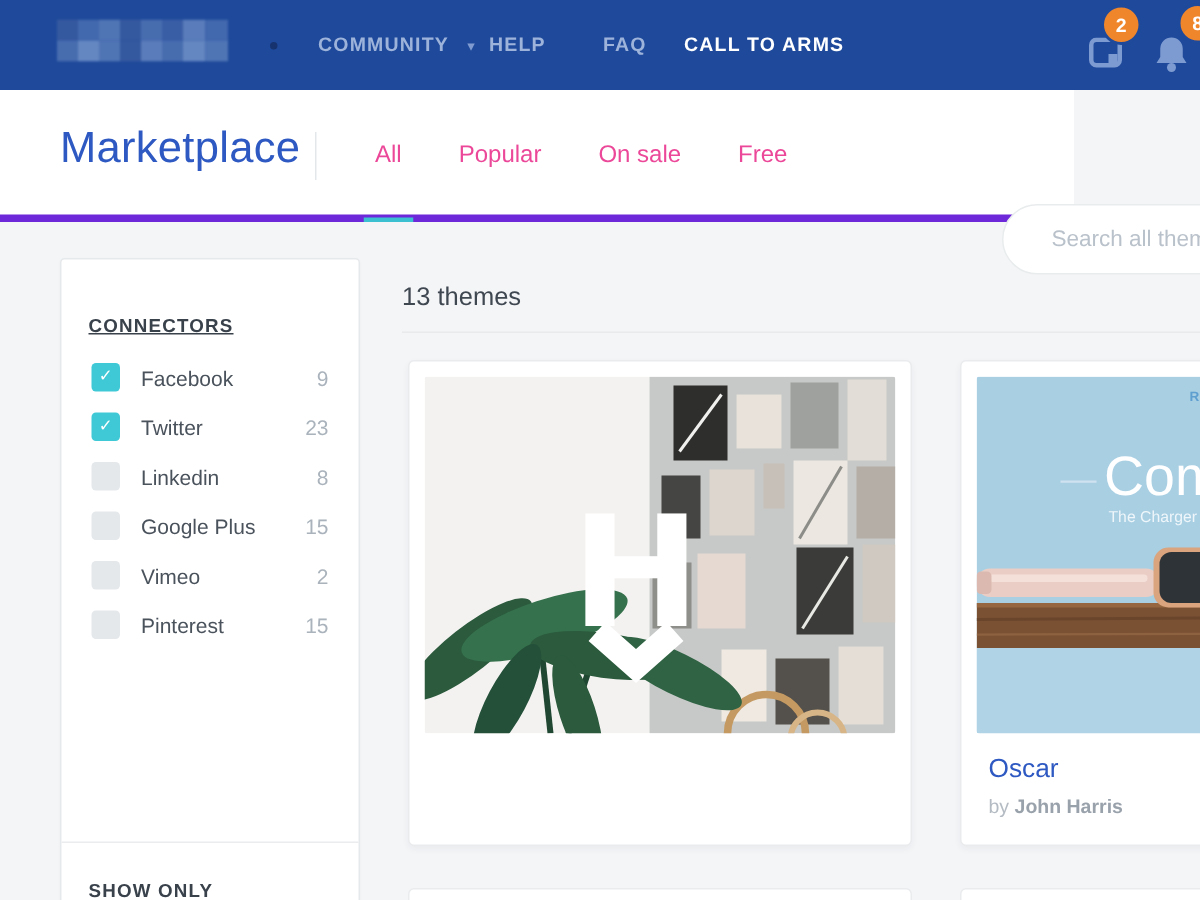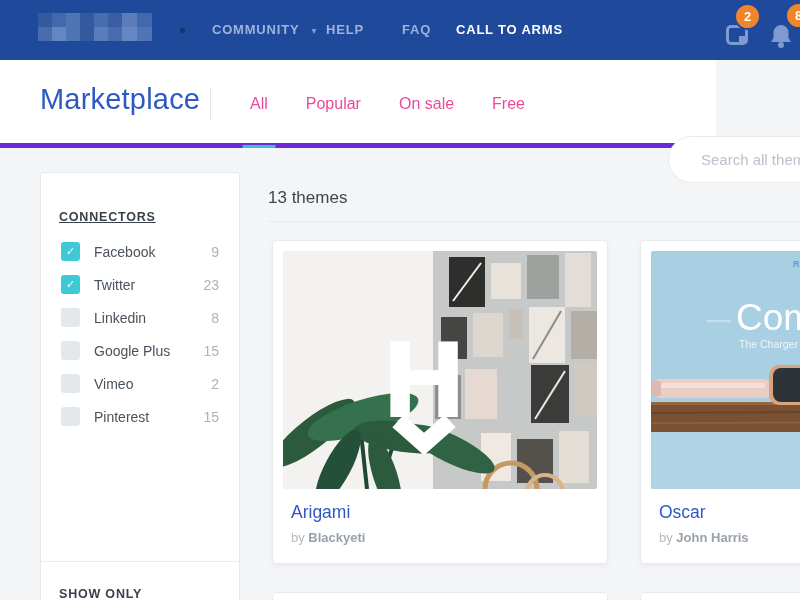--- a/index.html
+++ b/index.html
@@ -234,27 +234,20 @@
       <ellipse cx="120" cy="186" rx="50" ry="15" fill="#2b5a3d" transform="rotate(8 120 186)"></ellipse>
       <ellipse cx="168" cy="198" rx="48" ry="14" fill="#2f6343" transform="rotate(26 168 198)"></ellipse>
       <ellipse cx="55" cy="216" rx="42" ry="13" fill="#24503a" transform="rotate(-62 55 216)"></ellipse>
       <ellipse cx="102" cy="224" rx="40" ry="12" fill="#2b5a3d" transform="rotate(72 102 224)"></ellipse>
 
       <text x="141" y="166" text-anchor="middle" font-family="'DejaVu Sans',sans-serif" font-size="103" font-weight="bold" fill="#ffffff">H</text>
       <path d="M115 170 L141 193 L167 170" fill="none" stroke="#ffffff" stroke-width="17"></path>
     </svg>
   </div>
   <div class="card-footer">
-    <div class="cf-left">
-      <div class="theme-name">Arigami</div>
-      <div class="byline">
-        <span>by</span>
-        <span class="author">Blackyeti</span>
-      </div>
-    </div>
   </div>
 </div>
 
 <div class="card card-b">
   <div class="card-img">
     <svg viewBox="0 0 314 238" preserveAspectRatio="none">
       <rect x="0" y="0" width="314" height="238" fill="#a9cfe3"></rect>
       <rect x="0" y="181" width="314" height="57" fill="#b0d3e6"></rect>
       <text x="142" y="16" font-size="9" fill="#5e9fd0" font-weight="bold">R</text>
       <line x1="56" y1="70" x2="80" y2="70" stroke="#cfe2ef" stroke-width="1.5"></line>

